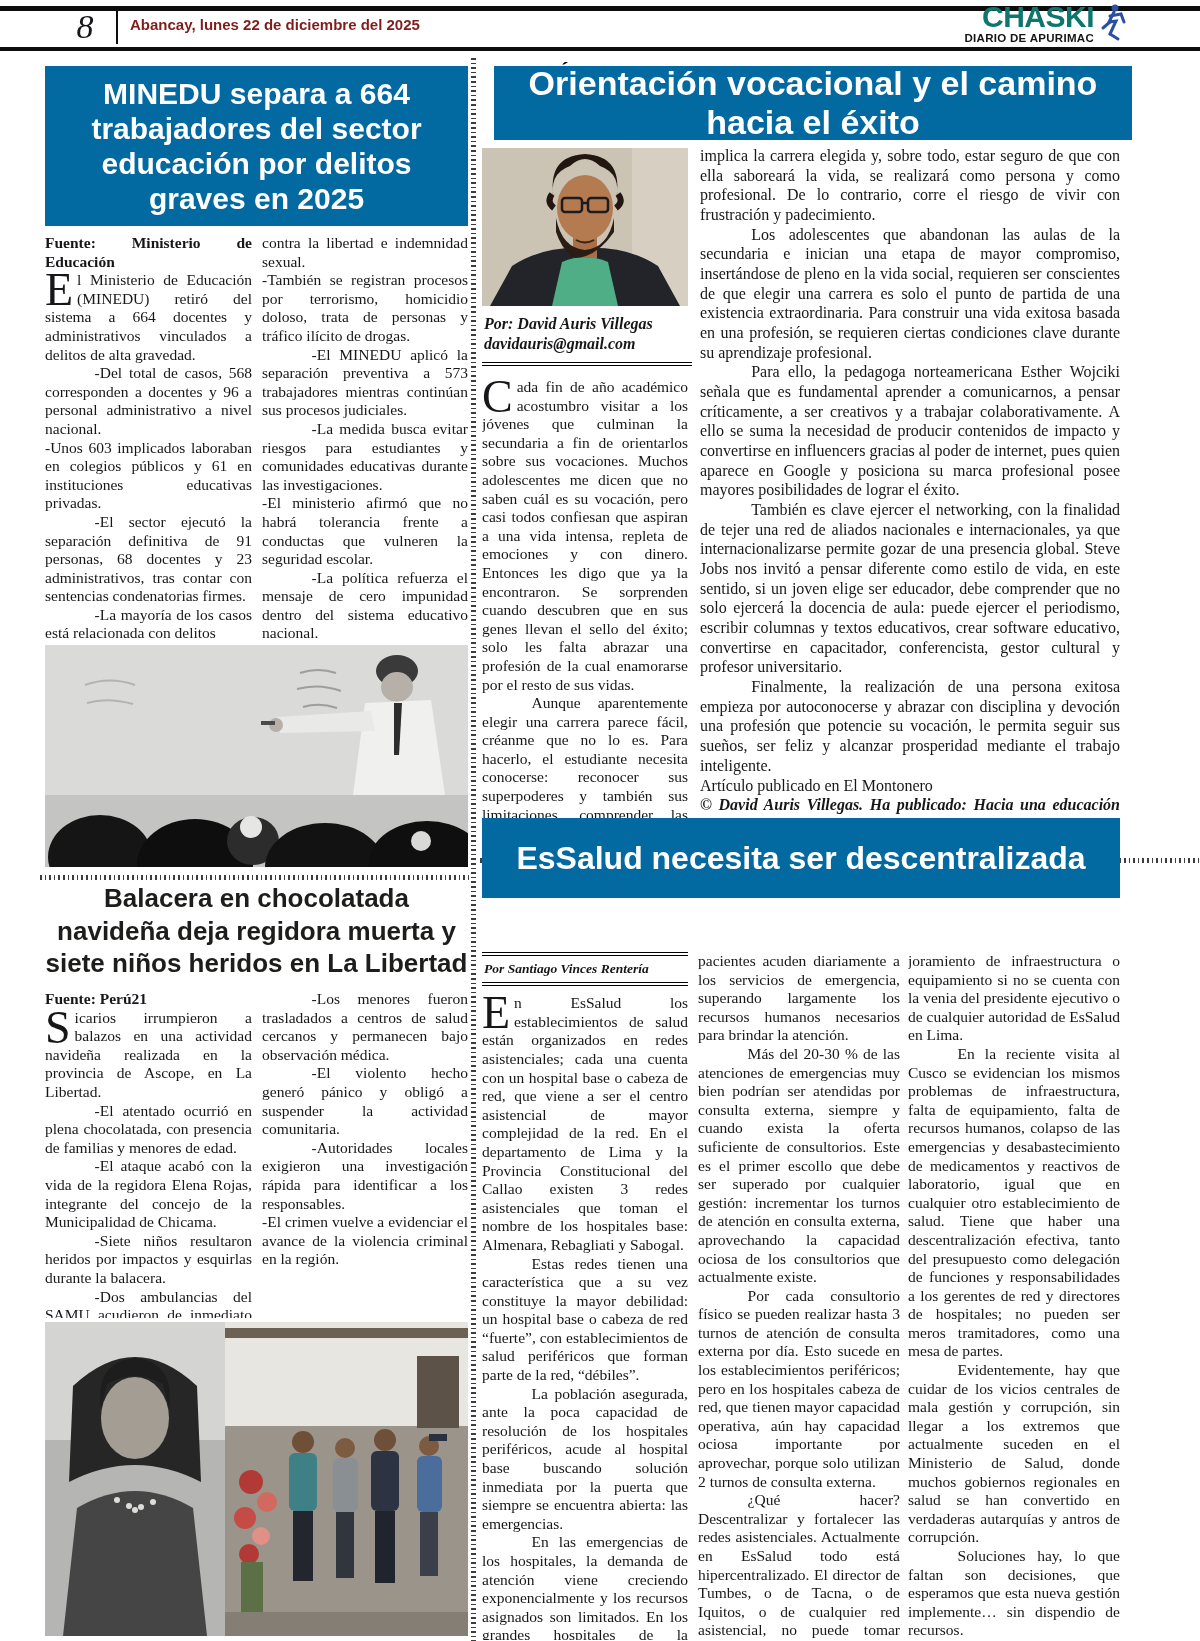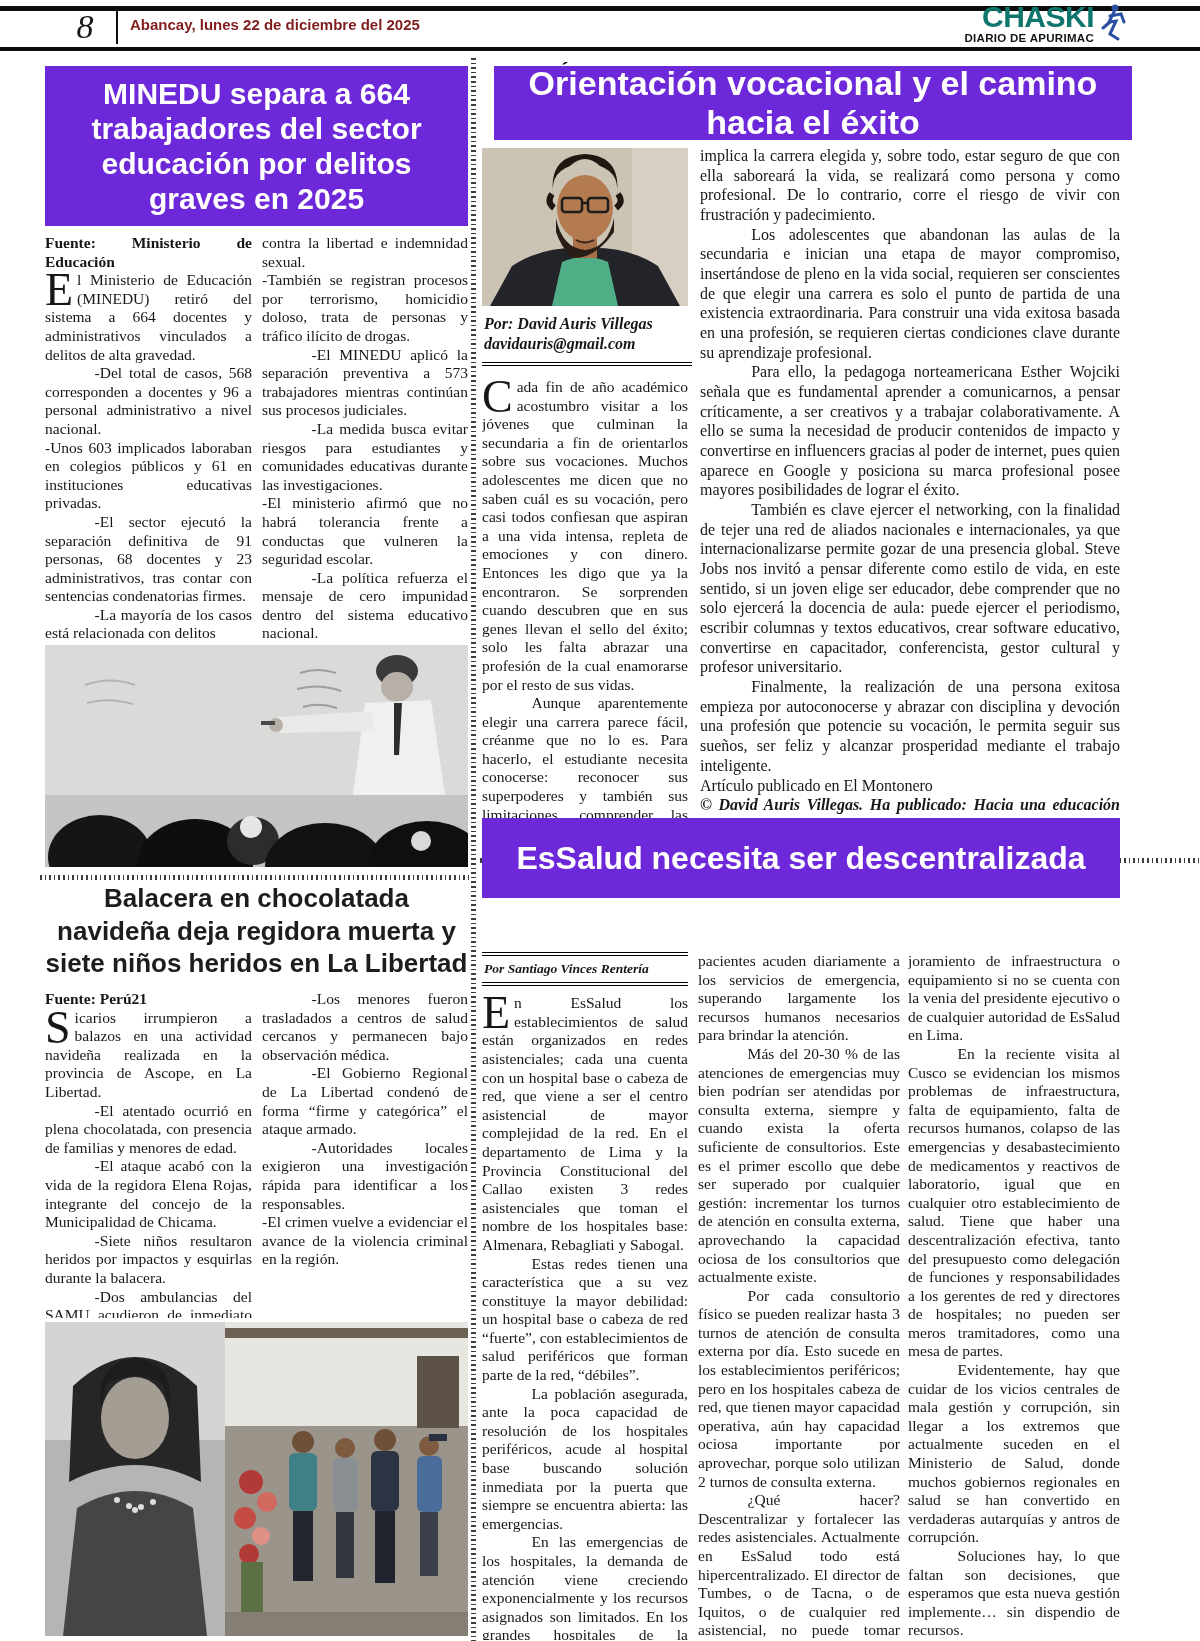--- a/index.html
+++ b/index.html
@@ -21,21 +21,21 @@
   .masthead-sub{font-size:11.5px;font-weight:600;letter-spacing:.3px;color:#141414;}
 
   
   .vdiv{left:471px;top:58px;width:5px;height:1583px;
         background:repeating-linear-gradient(180deg,#3d3d3d 0 1.6px,transparent 1.6px 4.6px);}
   .hdiv{height:5px;background:repeating-linear-gradient(90deg,#3d3d3d 0 1.6px,transparent 1.6px 4.6px);}
   .hdiv-left{left:40px;top:875px;width:430px;}
   .hdiv-right{left:480px;top:858px;width:720px;}
 
   
-  .bluebox{background:#6d28d9;color:#ffffff;font-family:"Liberation Sans",sans-serif;font-weight:bold;
+  .bluebox{background:#0369a1;color:#ffffff;font-family:"Liberation Sans",sans-serif;font-weight:bold;
            display:flex;align-items:center;justify-content:center;text-align:center;}
   .bb1{left:45px;top:66px;width:423px;height:160px;font-size:30px;line-height:1.17;padding:0 6px;box-sizing:border-box;}
   .bb2{left:494px;top:66px;width:638px;height:74px;font-size:34px;line-height:1.15;text-align:center;}
   .bb4{left:482px;top:818px;width:638px;height:80px;font-size:32px;line-height:1.15;}
 
   
   .h3title{left:45px;top:882px;width:423px;text-align:center;font-family:"Liberation Sans",sans-serif;
            font-weight:bold;font-size:26px;line-height:1.25;color:#1d1d1b;}
 
   
@@ -157,21 +157,21 @@
   <div class="abs bodycol c3a">
     <p class="src">Fuente: Perú21</p>
     <p class="dc">Sicarios irrumpieron a balazos en una actividad navideña realizada en la provincia de Ascope, en La Libertad.</p>
     <p class="ind">-El atentado ocurrió en plena chocolatada, con presencia de familias y menores de edad.</p>
     <p class="ind">-El ataque acabó con la vida de la regidora Elena Rojas, integrante del concejo de la Municipalidad de Chicama.</p>
     <p class="ind">-Siete niños resultaron heridos por impactos y esquirlas durante la balacera.</p>
     <p class="ind">-Dos ambulancias del SAMU acudieron de inmediato para evacuar a los heridos.</p>
   </div>
   <div class="abs bodycol c3b">
     <p class="ind">-Los menores fueron trasladados a centros de salud cercanos y permanecen bajo observación médica.</p>
-    <p class="ind">-El Gobierno Regional de La Libertad condenó de forma “firme y categórica” el ataque armado.</p>
+    <p class="ind">-El violento hecho generó pánico y obligó a suspender la actividad comunitaria.</p>
     <p class="ind">-Autoridades locales exigieron una investigación rápida para identificar a los responsables.</p>
     <p>-El crimen vuelve a evidenciar el avance de la violencia criminal en la región.</p>
   </div>
 
   <div class="abs photo ph3">
     <svg width="423" height="314" viewBox="0 0 423 314">
       <rect width="180" height="314" fill="#b5b5b3"></rect>
       <rect x="0" y="0" width="180" height="118" fill="#d4d4d2"></rect>
       <path d="M28 64 Q90 6 152 64 L156 160 Q90 126 24 160 Z" fill="#262626"></path>
       <ellipse cx="90" cy="96" rx="34" ry="41" fill="#a39d94"></ellipse>

